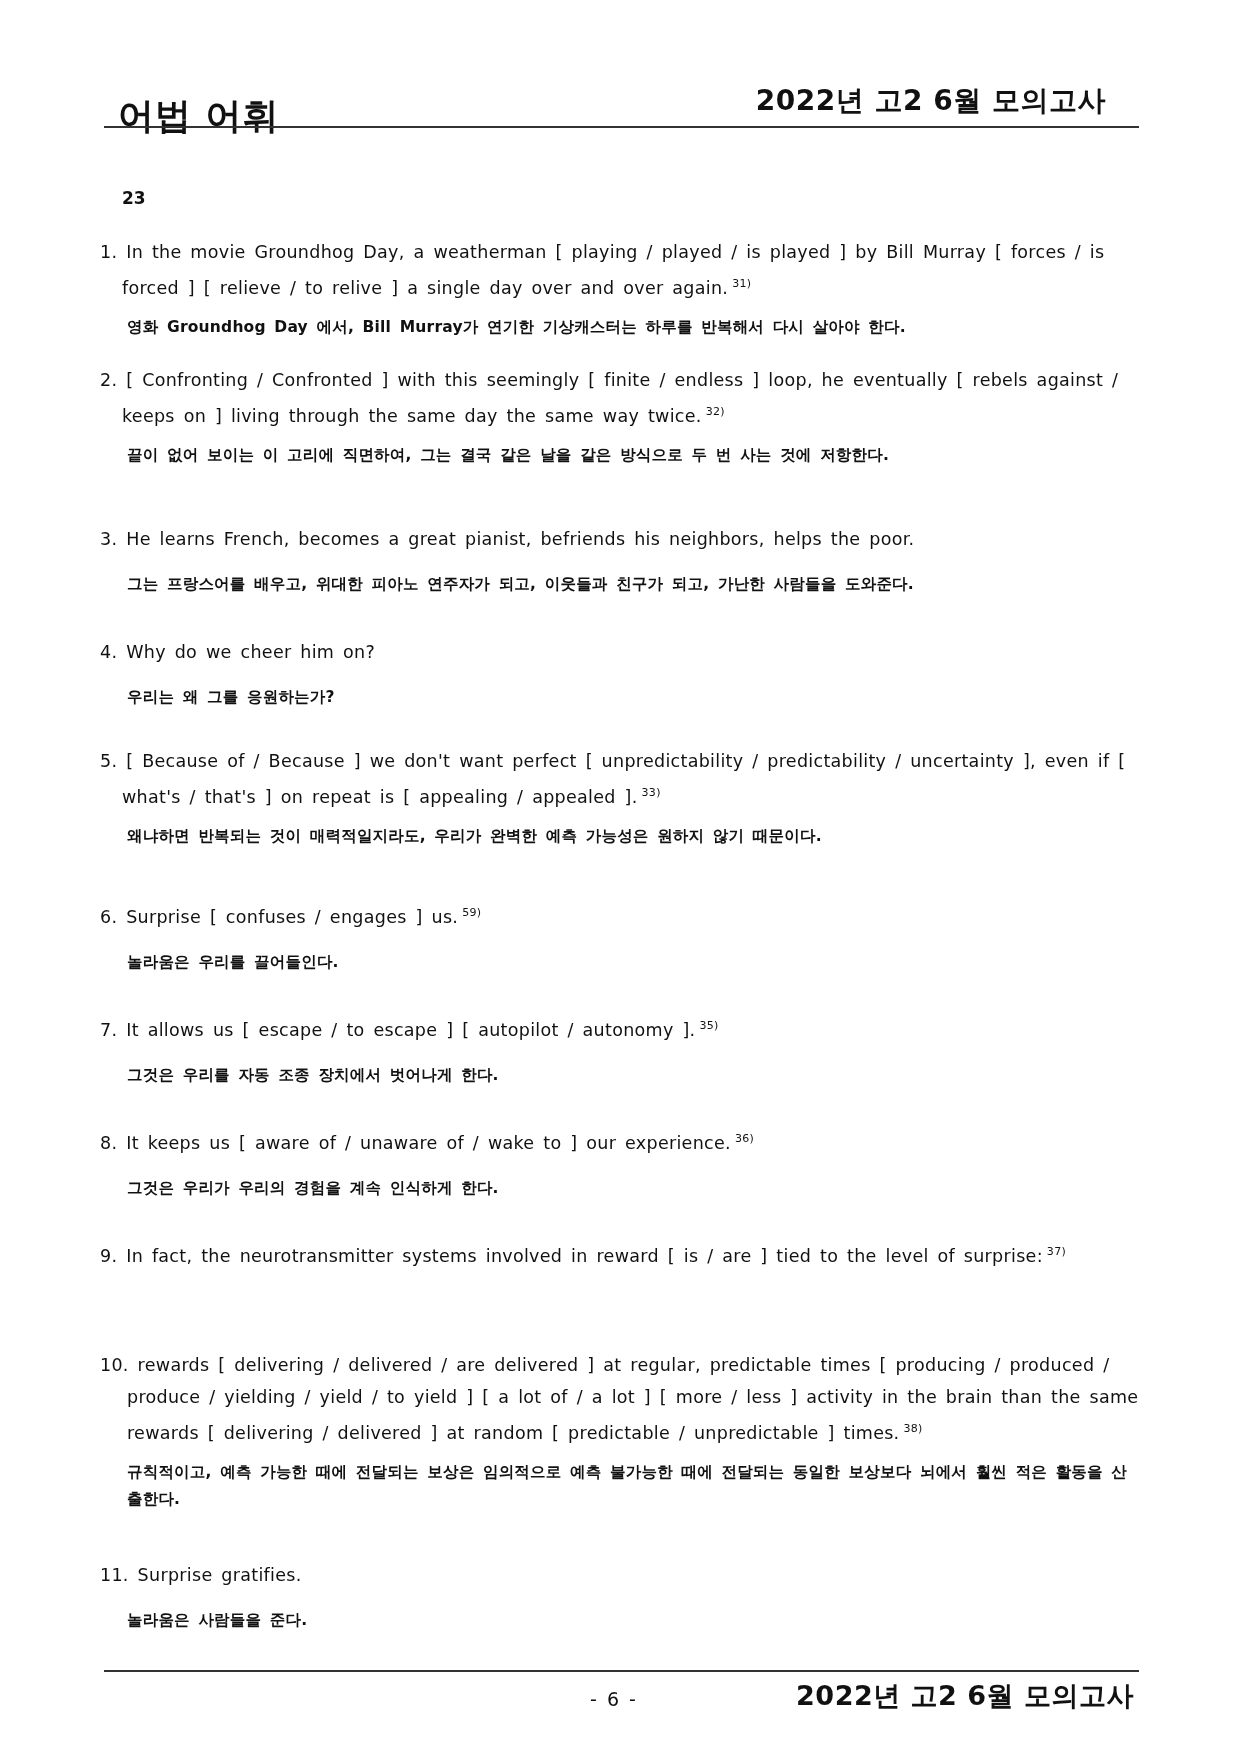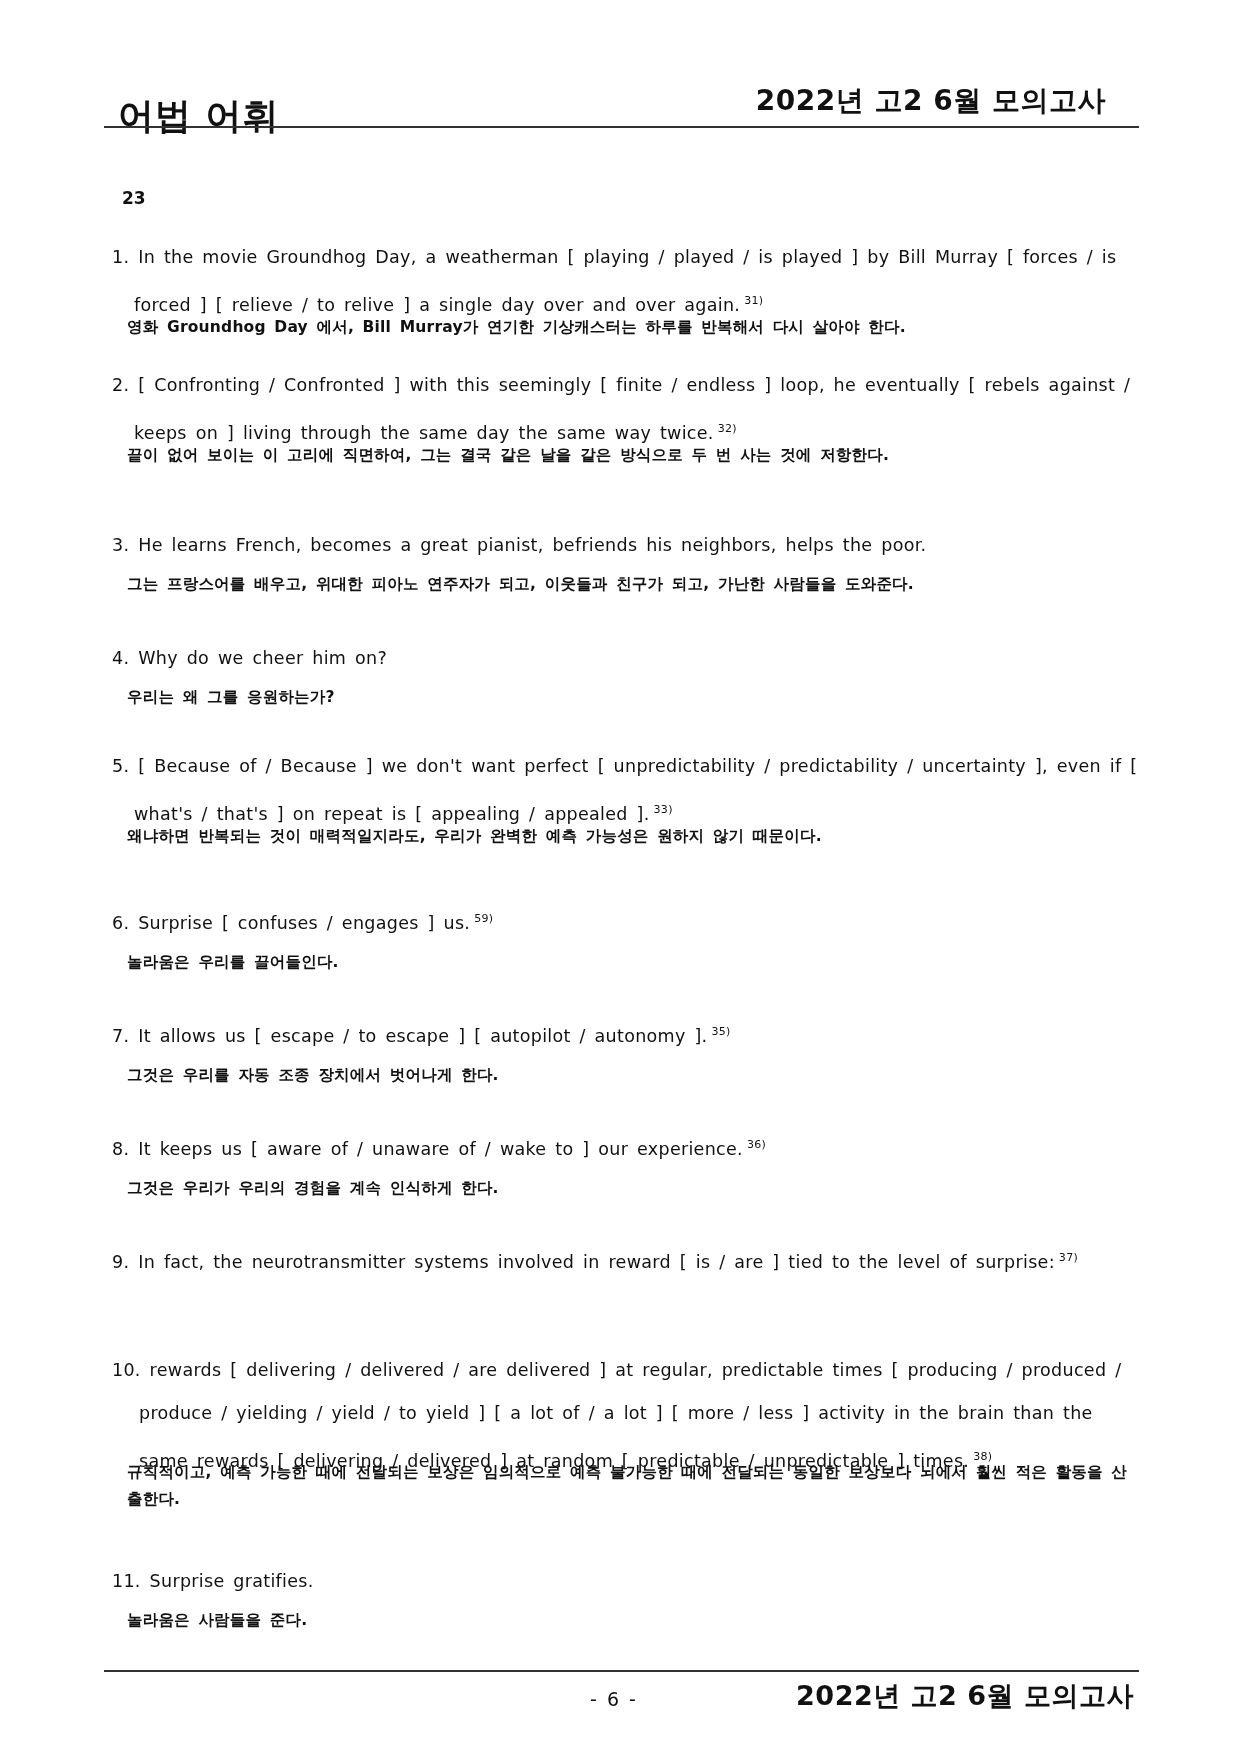--- a/index.html
+++ b/index.html
@@ -4,21 +4,21 @@
 <style>
   html, body { margin: 0; padding: 0; background: #ffffff; }
   body { width: 1240px; height: 1752px; position: relative; font-family: "DejaVu Sans", "Liberation Sans", sans-serif; color: #111; overflow: hidden; }
   .header { position: absolute; left: 104px; right: 134px; top: 78px; height: 40px; }
   .header-left { position: absolute; left: 14px; top: 14px; font-size: 36px; font-weight: bold; letter-spacing: 1px; }
   .header-right { position: absolute; right: 0; top: 4px; font-size: 28px; font-weight: bold; letter-spacing: 0.5px; }
   .rule-top { position: absolute; left: 104px; width: 1035px; top: 126px; height: 2px; background: #333; }
   .section { position: absolute; left: 101px; top: 188px; font-size: 17px; font-weight: bold; margin-left: 21px; }
   .content { position: absolute; left: 100px; width: 1042px; top: 0; }
   .item { position: absolute; left: 0; width: 1042px; }
-  .en { font-size: 17.5px; line-height: 43px; padding-left: 22px; text-indent: -22px; letter-spacing: 0.3px; word-spacing: 3px; margin-left: 12px; }
+  .en { font-size: 17.5px; line-height: 32px; padding-left: 22px; text-indent: -22px; letter-spacing: 0.3px; word-spacing: 3px; }
   .en .sup { font-size: 11px; vertical-align: super; margin-left: 4px; }
   .ko { position: absolute; left: 27px; font-size: 15.5px; line-height: 27px; letter-spacing: 0.2px; word-spacing: 3px; width: 1015px; font-weight: bold; }
   .rule-bottom { position: absolute; left: 104px; width: 1035px; top: 1670px; height: 2px; background: #333; }
   .page-num { position: absolute; left: 590px; top: 1688px; font-size: 19px; letter-spacing: 2px; }
   .footer-right { position: absolute; right: 106px; top: 1678px; font-size: 27px; font-weight: bold; letter-spacing: 0.5px; }
 </style>
 </head>
 <body>
 
 <div class="header">

